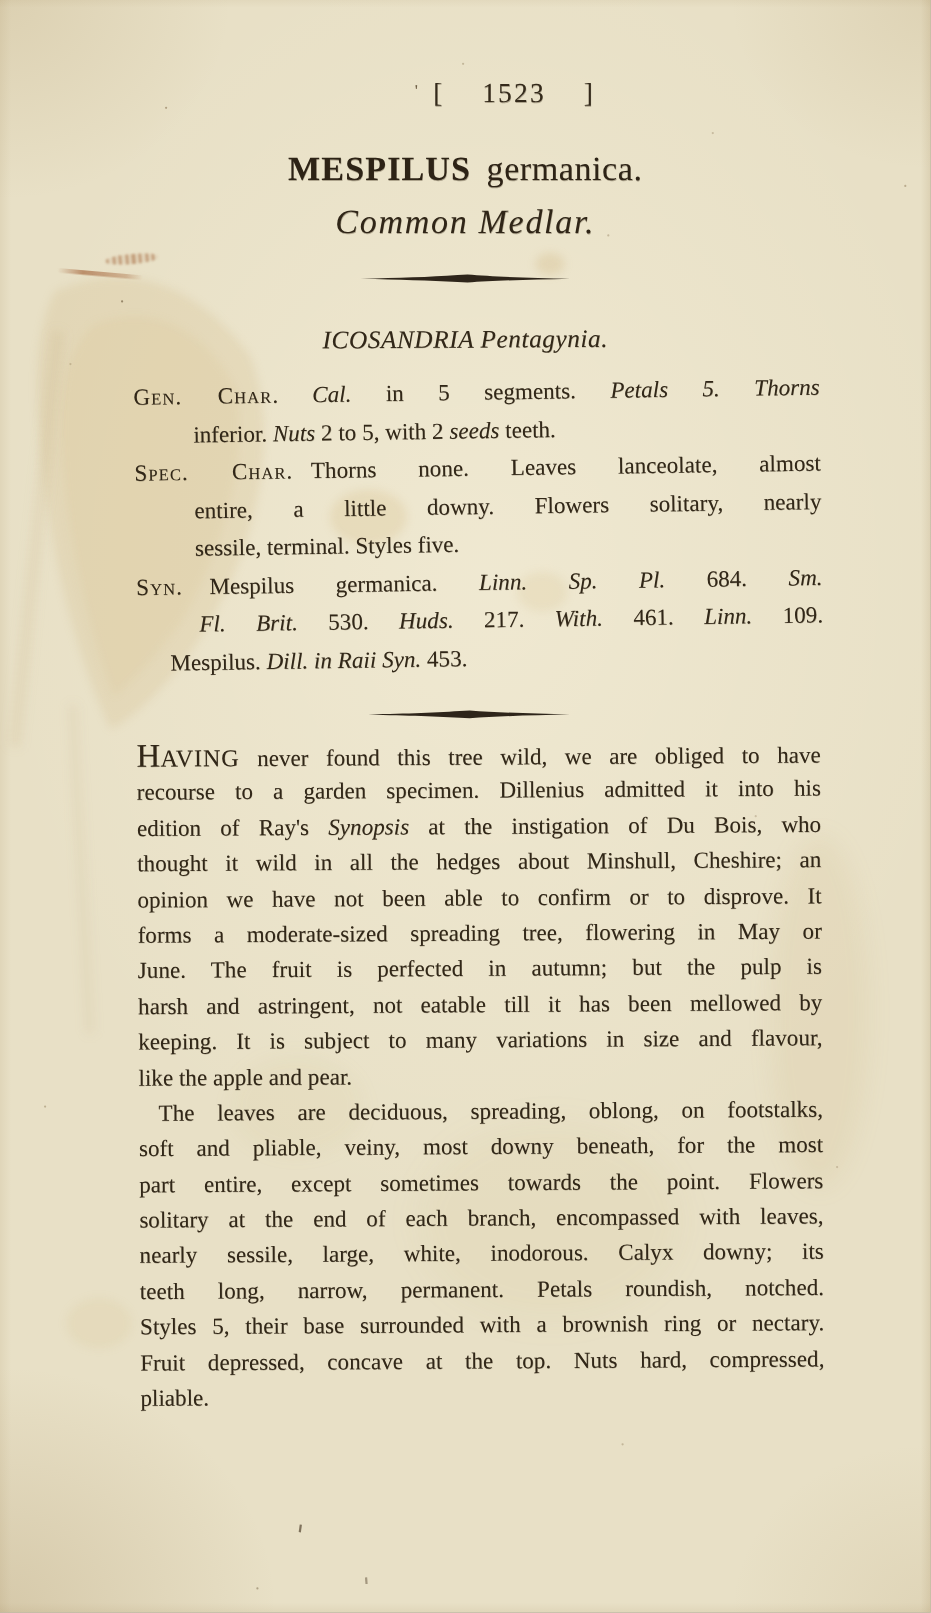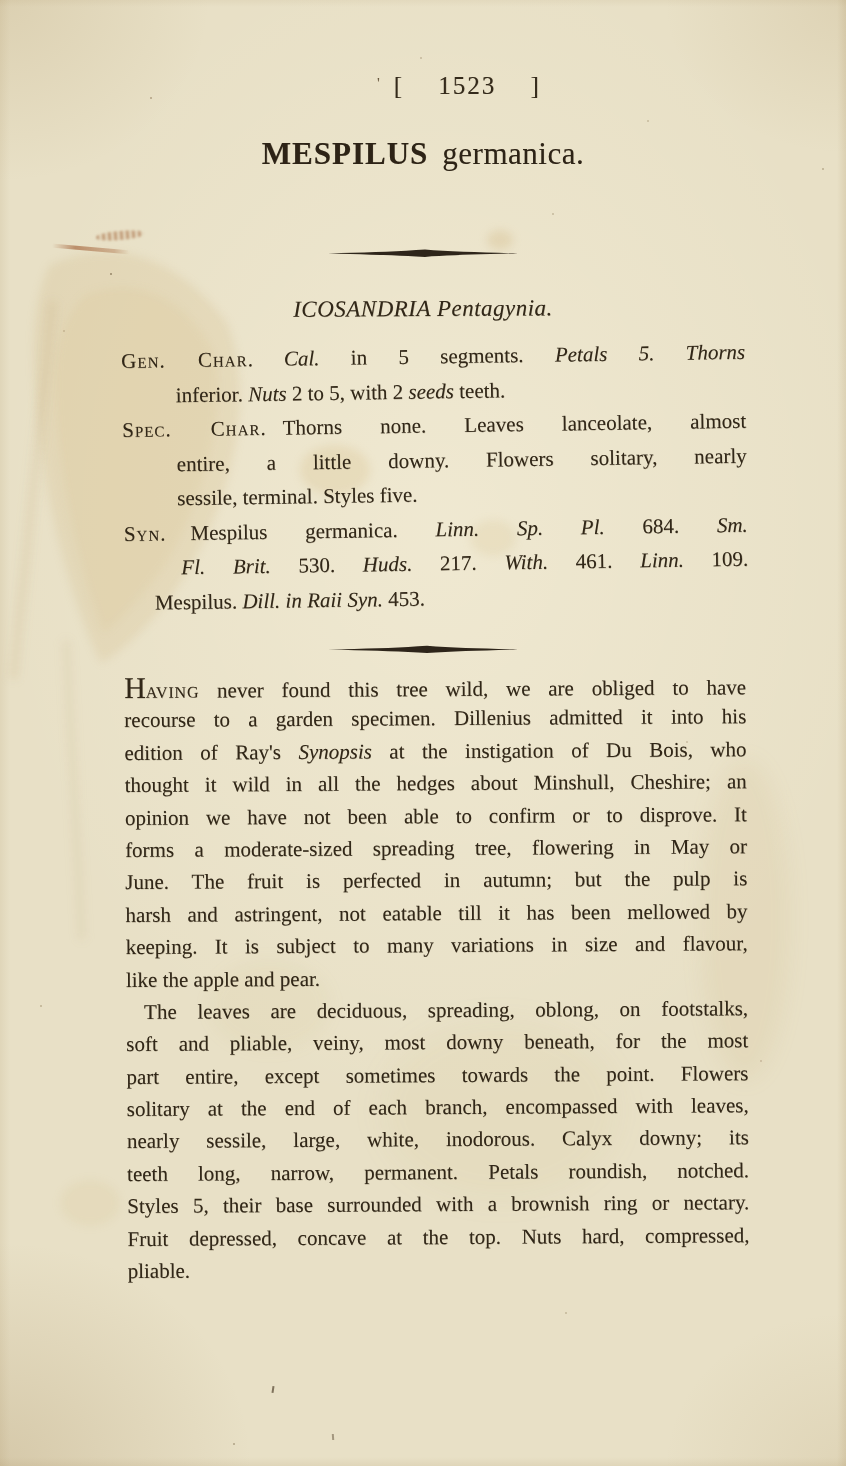--- a/index.html
+++ b/index.html
@@ -43,21 +43,21 @@
   .bodyblock{position:absolute; top:672px; left:124px; width:622px;
     font-size:21px; transform:rotate(-0.35deg); transform-origin:0 0;}
   .bodyblock .tline{height:32.4px; line-height:32.4px;}
   .tline{white-space:normal;}
   .just{text-align:justify; text-align-last:justify;}
   .ind1{padding-left:54px;} .ind2{padding-left:57px;} .ind3{padding-left:30px;}
   .indent{text-indent:18px;}
   .i{font-style:italic;}
   .sc{font-variant:small-caps; letter-spacing:1px;}
   .lead{font-size:30px;}
-  .caps{font-size:16px; letter-spacing:0.8px;}
+  .caps{font-size:22px; letter-spacing:0.8px;}
   .t1{display:inline-block; width:30px;} .t2{display:inline-block; width:16px;}
   .t3{display:inline-block; width:24px;}
   
   .leafstain{position:absolute; left:15px; top:235px; filter:blur(4px); pointer-events:none;}
   .fox{position:absolute; border-radius:50%; filter:blur(4px); pointer-events:none;}
   .fox1{left:300px; top:445px; width:70px; height:50px; background:rgba(198,162,88,0.16);}
   .fox2{left:470px; top:520px; width:46px; height:36px; background:rgba(198,162,88,0.12);}
   .fox3{left:487px; top:230px; width:26px; height:20px; background:rgba(190,150,80,0.18);}
   .fox4{left:700px; top:760px; width:90px; height:320px; background:rgba(192,158,88,0.09); filter:blur(10px);}
   .fox5{left:380px; top:1020px; width:240px; height:180px; background:rgba(195,162,92,0.06); filter:blur(14px);}
@@ -116,20 +116,21 @@
   <div class="specks"></div>
   <div class="dash1"></div>
   <div class="dash2"></div>
 
   <div class="pagenum txt"><span class="stray">'</span><span>[ 1523 ]</span></div>
 
   <div class="title txt">
     <span>MESPILUS</span><span class="species">germanica.</span>
   </div>
 
+  <div class="subtitle txt">Common Medlar.</div>
 
   <div class="rule rule1">
     <svg width="190" height="9" viewBox="0 0 190 9">
       <path d="M0,4.5 C35,3.6 62,3.1 88,1.1 L97,0.6 C120,2.6 155,3.6 190,4.3 C155,5.3 120,5.9 97,7.9 L88,7.4 C62,6.1 35,5.4 0,4.5 Z" fill="#2e251a"></path>
     </svg>
   </div>
 
   <div class="classification txt">ICOSANDRIA Pentagynia.</div>
 
   <div class="charblock txt">

